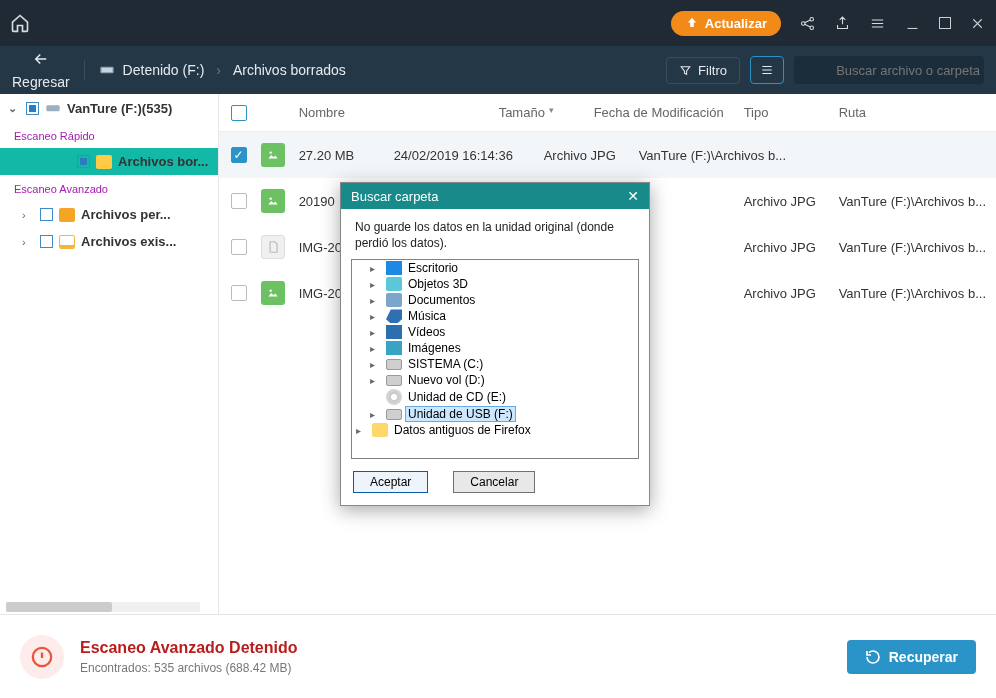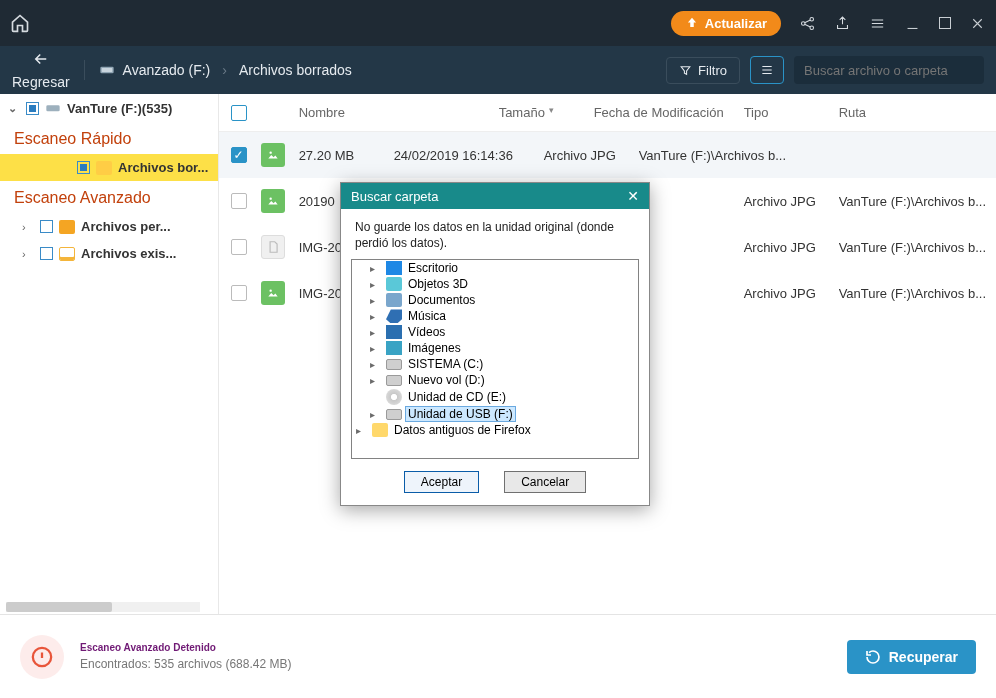--- a/index.html
+++ b/index.html
@@ -18,35 +18,35 @@
 .toolbar { height:48px; background:#233747; display:flex; align-items:center; padding:0 12px; color:#e5eaef; font-size:14px; }
 .back { display:flex; align-items:center; gap:6px; cursor:pointer;flex-direction:column; }
 .vsep { width:1px; height:20px; background:#3a4d5c; margin:0 14px; }
 .crumb { display:flex; align-items:center; gap:8px; }
 .crumb-sep { color:#6a7a88; margin:0 4px; }
 .drive-ic { width:16px; height:16px; }
 .toolbar .spacer { flex:1; }
 .filter-btn { border:1px solid #3a4d5c; border-radius:4px; padding:5px 12px; display:flex; align-items:center; gap:6px; cursor:pointer; font-size:13px; }
 .view-btn { border:1px solid #2a93c7; border-radius:4px; width:34px; height:28px; display:flex; align-items:center; justify-content:center; margin-left:10px; cursor:pointer; }
 .search-box { margin-left:10px; background:#1b2d3b; border-radius:4px; height:28px; display:flex; align-items:center; padding:0 10px; width:190px; }
-.search-box input { background:transparent; border:none; color:#7dd3fc; font-size:13px; flex:1; outline:none; }
+.search-box input { background:transparent; border:none; color:#7dd3fc; font-size:13px; flex:1; outline:none;text-align:right; }
 
 
 .main { display:flex; height:520px; background:#fff; }
 .side { width:225px; border-right:1px solid #e8e8e8; overflow-y:auto; position:relative; }
 .tree-row { display:flex; align-items:center; padding:6px 8px; font-size:13px; color:#333; gap:6px; cursor:pointer; }
 .tree-row.root { font-weight:600; }
-.tree-row.sel { background:#fde047;padding-left:23px; }
+.tree-row.sel { background:#14b8a6;padding-left:23px; }
 .tree-row .chev { width:12px; color:#666; font-size:11px; }
 .tree-row .ind0 { margin-left:0; }
 .tree-row .ind1 { margin-left:14px; }
 .tree-row .ind2 { margin-left:36px; }
 .tree-cb { width:13px; height:13px; border:1px solid #3a8bc7; display:flex; align-items:center; justify-content:center; }
 .tree-cb.partial::after { content:""; width:7px; height:7px; background:#2a7cbf; }
-.cat { padding:8px 14px 6px; color:#c2410c; font-size:16px; }
+.cat { padding:8px 14px 6px; color:#a21caf; font-size:11px; }
 .fold-ic { width:16px; height:14px; background:#ffcd45; border-radius:2px; position:relative; }
 .fold-ic.orange { background:#f4a523; }
 .fold-ic.white { background:#fff; border:1px solid #f4b53b; box-shadow:inset 0 -3px 0 #f4b53b; }
 .side-scroll { position:absolute; bottom:2px; left:6px; right:18px; height:10px; background:#f0f0f0; }
 .side-scroll .thumb { height:10px; width:55%; background:#ccc; border-radius:2px; }
 
 
 .files { flex:1; display:flex; flex-direction:column; }
 .fhead { display:flex; align-items:center; height:38px; border-bottom:1px solid #eee; font-size:13px; color:#666; padding-left:12px; }
 .frow { display:flex; align-items:center; height:46px; padding-left:12px; font-size:13px; color:#333; }
@@ -82,29 +82,29 @@
 .dlg-ic.desk { background:#1e88e5; }
 .dlg-ic.obj { background:#5ac8d8; border-radius:2px; }
 .dlg-ic.docs { background:#7aa6cc; border-radius:2px; }
 .dlg-ic.music { background:#2f6fb3; clip-path:polygon(30% 0,100% 0,100% 70%,70% 100%,30% 100%,0 70%); }
 .dlg-ic.video { background:#2b6fb0; }
 .dlg-ic.img { background:#39a3c4; }
 .dlg-ic.drv { background:#cfcfcf; border:1px solid #9a9a9a; border-radius:2px; height:11px; }
 .dlg-ic.cd { background:radial-gradient(circle,#fff 25%,#c8c8c8 28%,#d8d8d8 70%); border-radius:50%; height:16px; }
 .dlg-ic.fold { background:#ffd86b; border-radius:2px; }
 .lbl { padding:0 2px; }
-.dlg-btns { display:flex; justify-content:center; gap:25px; padding:12px 12px; }
+.dlg-btns { display:flex; justify-content:flex-start; gap:25px; padding:12px 12px; }
 .dlg-btns button { padding:3px 16px; font-size:12px; border:1px solid #707070; background:#e8e8e8; cursor:pointer; }
 .dlg-btns button.primary { border:1.5px solid #0a5ca8; background:#eef4fb; }
 
 
 .foot { position:absolute; left:0; right:0; bottom:0; height:84px; border-top:1px solid #e4e4e4; background:#fff; display:flex; align-items:center; padding:0 20px; }
 .foot-ic { width:44px; height:44px; border-radius:50%; background:#fdeceb; display:flex; align-items:center; justify-content:center; margin-right:16px; }
 .foot-ic svg { width:22px; height:22px; }
-.foot-txt h3 { font-size:10px; color:#701a75; margin-bottom:4px; }
+.foot-txt h3 { font-size:16px; color:#b91c1c; margin-bottom:4px;text-align:center; }
 .foot-txt p { font-size:12px; color:#777; }
 .foot .spacer { flex:1; }
 .foot-status { font-size:12px; color:#666; margin-right:18px; }
 .recover { background:#2a93c7; color:#fff; border-radius:4px; padding:9px 18px; font-size:14px; font-weight:600; display:flex; align-items:center; gap:8px; cursor:pointer; }
 </style>
 </head>
 <body>
 
 <div class="titlebar">
   <svg class="home-ic" viewBox="0 0 24 24">
@@ -144,21 +144,21 @@
         <path d="M19 12H5M11 6l-6 6 6 6"></path>
       </svg>
     <span>Regresar</span>
   </div>
   <div class="vsep"></div>
   <div class="crumb">
     <svg class="drive-ic" viewBox="0 0 24 24">
         <rect x="2" y="7" width="20" height="10" rx="2" fill="#8fa4b3"></rect>
         <rect x="4" y="9" width="16" height="6" rx="1" fill="#c8d4dd"></rect>
       </svg>
-    <span>Avanzado (F:)</span>
+    <span>Detenido (F:)</span>
     <span class="crumb-sep">›</span>
     <span>Archivos borrados</span>
   </div>
   <div class="spacer"></div>
   <div class="filter-btn">
     <svg width="13" height="13" viewBox="0 0 24 24" stroke="#e5eaef" fill="none" stroke-width="2">
         <path d="M4 5h16l-6 8v6l-4-2v-4z"></path>
       </svg>
     <span>Filtro</span>
   </div>

